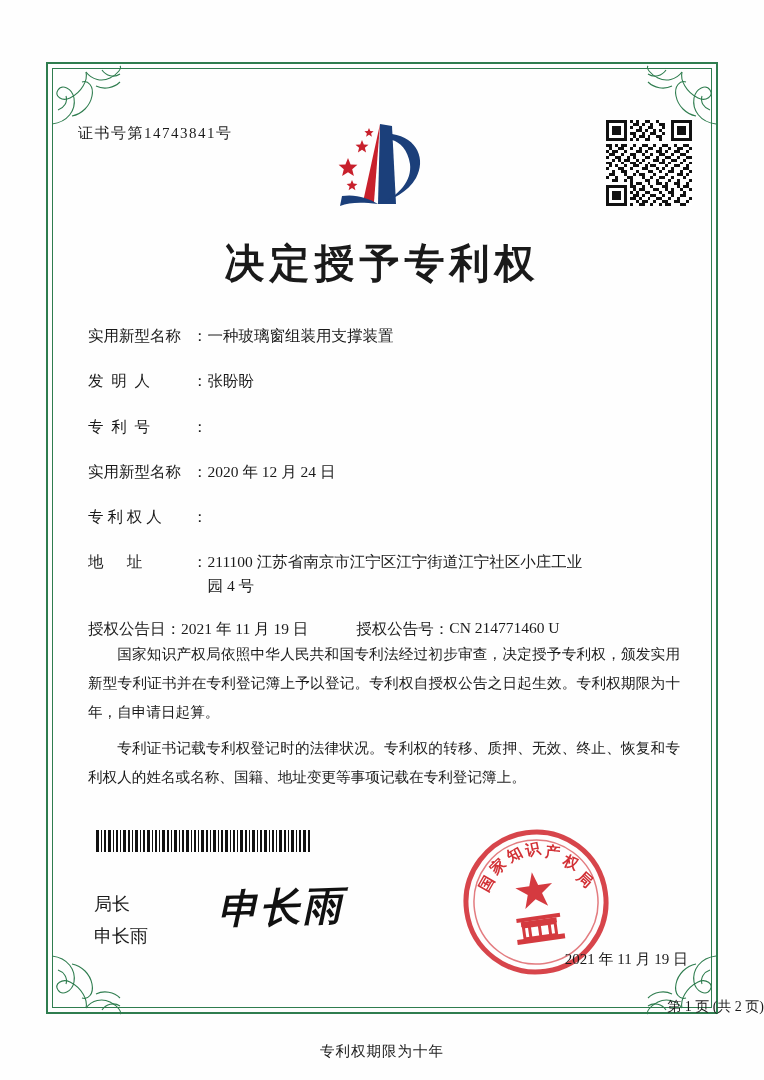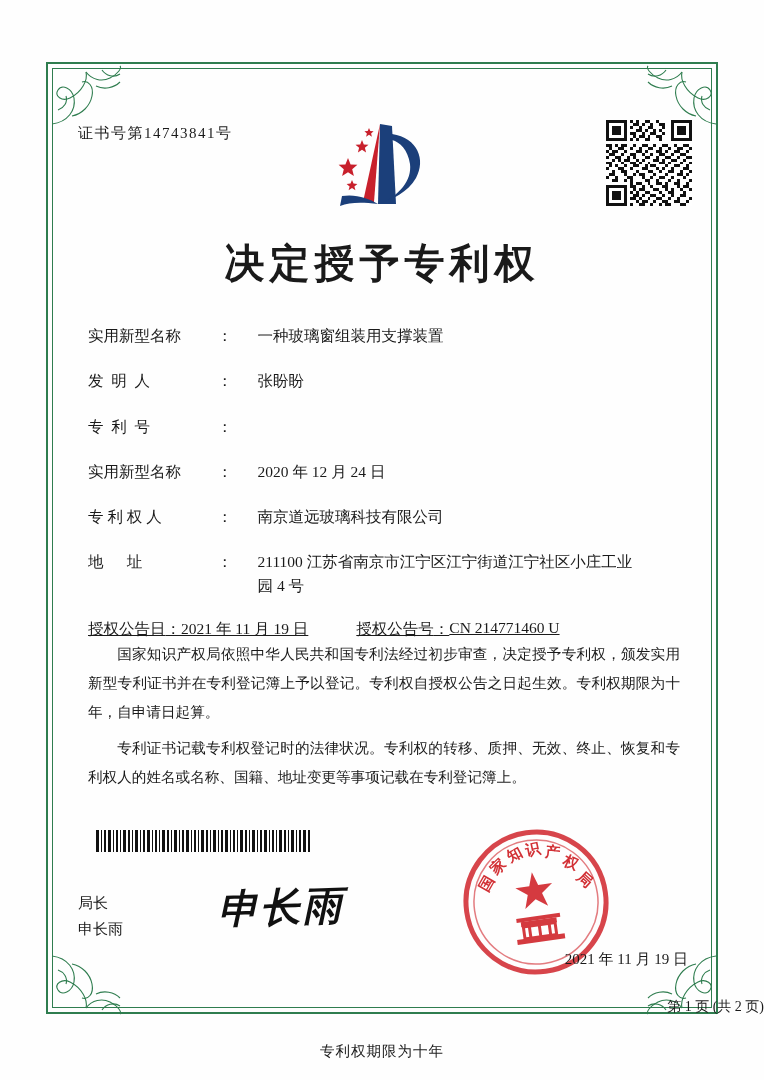--- a/index.html
+++ b/index.html
@@ -90,31 +90,30 @@
     left: 88px;
     top: 324px;
     width: 600px;
     font-size: 15.5px;
   }
   .field-row {
     display: flex;
     align-items: flex-start;
     margin-bottom: 22px;
     line-height: 1.5;
-    gap: 25px;
   }
   .field-label {
     width: 104px;
     flex: 0 0 104px;
     white-space: pre;
   }
   .field-colon { flex: 0 0 10px; }
   .field-value { flex: 1 1 auto; }
   .field-value .line2 { display: block; }
-  .row-inline { display: flex; align-items: flex-start; margin-bottom: 28px; text-decoration: underline; }
+  .row-inline { display: flex; align-items: flex-start; margin-bottom: 28px; }
   .row-inline .half { display: flex; }
   .row-inline .half.second { margin-left: 48px; justify-content: flex-end; }
   .row-inline .lbl { white-space: pre; }
 
   
   .paras {
     position: absolute;
     left: 88px;
     top: 640px;
     width: 592px;
@@ -132,24 +131,25 @@
     position: absolute;
     left: 96px;
     top: 830px;
     width: 214px;
     height: 22px;
   }
 
   
   .sig-label {
     position: absolute;
-    left: 78px;
+    left: 94px;
     top: 890px;
-    font-size: 15px;
+    font-size: 18px;
     line-height: 1.75;
+    font-family: Liberation Mono, monospace;
   }
   .sig-script {
     position: absolute;
     left: 218px;
     top: 880px;
     font-size: 40px;
     font-family: "Liberation Serif", serif;
     font-style: italic;
     font-weight: bold;
     letter-spacing: 2px;
@@ -491,21 +491,20 @@
 
     <div class="field-row">
       <span class="field-label">实用新型名称</span>
       <span class="field-colon">：</span>
       <span class="field-value">2020 年 12 月 24 日</span>
     </div>
 
     <div class="field-row">
       <span class="field-label">专 利 权 人</span>
       <span class="field-colon">：</span>
-      <span class="field-value">南京道远玻璃科技有限公司</span>
     </div>
 
     <div class="field-row">
       <span class="field-label">地      址</span>
       <span class="field-colon">：</span>
       <span class="field-value">
         <span>211100 江苏省南京市江宁区江宁街道江宁社区小庄工业</span>
         <span class="line2">园 4 号</span>
       </span>
     </div>

